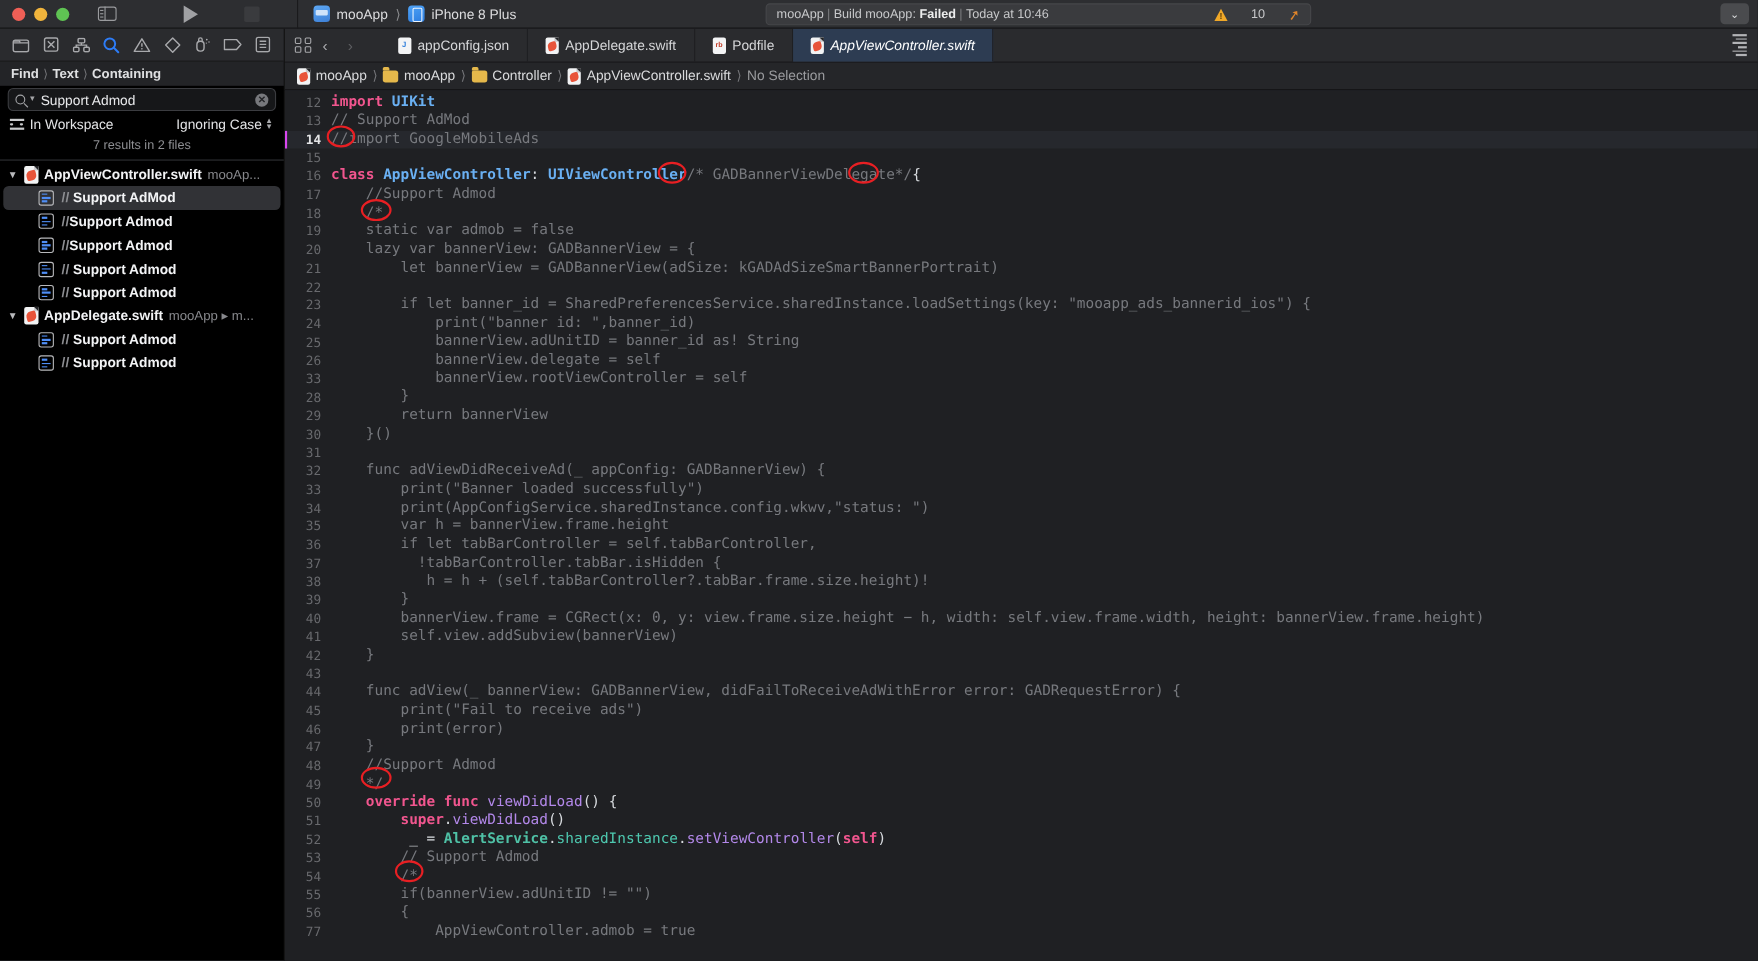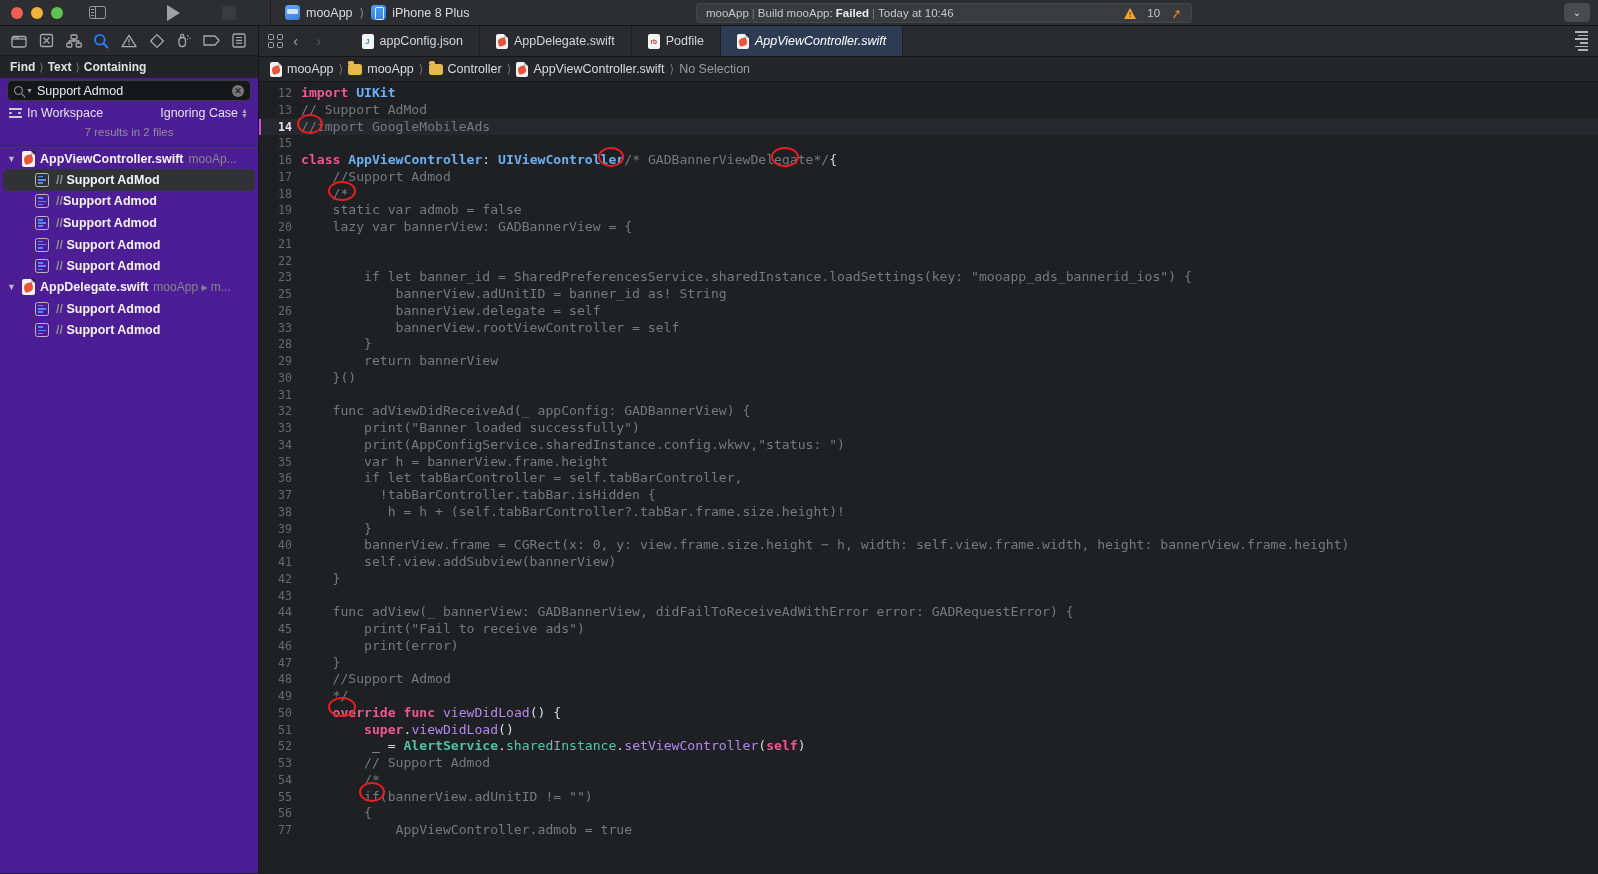--- a/index.html
+++ b/index.html
@@ -65,42 +65,42 @@
 
   .status-bar {
     position: absolute; left: 696px; top: 3px; width: 496px; height: 20px;
     background: #3a3b3e; border: 1px solid #46474a; border-radius: 4px;
     display: flex; align-items: center; padding: 0 9px;
     font-size: 11.5px; color: #c7c8ca;
   }
   .status-txt { white-space: nowrap; }
   .status-txt b { color: #eceded; font-weight: 700; }
   .status-sep { color: #7b7c7f; padding: 0 3px; }
-  .status-right { margin-left: auto; display: flex; align-items: center; gap: 11px; }
+  .status-right { margin-left: auto; display: flex; align-items: center; gap: 21px; }
   .warn-tri {
     width: 0; height: 0; border-left: 6px solid transparent; border-right: 6px solid transparent;
     border-bottom: 11px solid #f0a828; position: relative;
   }
   .warn-tri:after { content:"!"; position:absolute; left:-1.6px; top:2.5px; font-size:8px; color:#5a3c06; font-weight:700; }
   .warn-count { font-size: 11.5px; color: #c7c8ca; }
   .arrow-ic { color: #e0852a; font-size: 13px; transform: rotate(-10deg); }
 
   .tb-right { margin-left: auto; display: flex; align-items: center; padding-right: 8px; }
   .chev-box {
     width: 26px; height: 19px; background: #4a4b4e; border-radius: 4px;
     display: flex; align-items: center; justify-content: center; color: #dadbdd; font-size: 10px;
   }
 
   
   .body { flex: 1; display: flex; min-height: 0; }
 
   
   .navigator {
     width: 259px; min-width: 259px;
-    background: #4c1d95;
+    background: #000000;
     display: flex; flex-direction: column;
     border-right: 1px solid #151517;
   }
   .nav-tabs {
     height: 30px; min-height: 30px; display: flex; align-items: center;
     justify-content: space-around; padding: 0 5px;
     background: #2a2b2e; border-bottom: 1px solid #1a1a1c;
   }
   .nav-tab { width: 24px; height: 22px; display: flex; align-items: center; justify-content: center; }
   .nav-tab svg { display: block; }
@@ -598,28 +598,33 @@
             <div class="ln-row">
               <div class="gutter">19</div>
               <div class="ltext"><span class="cmt">    static var admob = false</span></div>
             </div>
             <div class="ln-row">
               <div class="gutter">20</div>
               <div class="ltext"><span class="cmt">    lazy var bannerView: GADBannerView = {</span></div>
             </div>
             <div class="ln-row">
               <div class="gutter">21</div>
+              <div class="ltext"><span class="cmt">        let bannerView = GADBannerView(adSize: kGADAdSizeSmartBannerPortrait)</span></div>
             </div>
             <div class="ln-row">
               <div class="gutter">22</div>
               <div class="ltext">&nbsp;</div>
             </div>
             <div class="ln-row">
               <div class="gutter">23</div>
               <div class="ltext"><span class="cmt">        if let banner_id = SharedPreferencesService.sharedInstance.loadSettings(key: "mooapp_ads_bannerid_ios") {</span></div>
+            </div>
+            <div class="ln-row">
+              <div class="gutter">24</div>
+              <div class="ltext"><span class="cmt">            print("banner id: ",banner_id)</span></div>
             </div>
             <div class="ln-row">
               <div class="gutter">25</div>
               <div class="ltext"><span class="cmt">            bannerView.adUnitID = banner_id as! String</span></div>
             </div>
             <div class="ln-row">
               <div class="gutter">26</div>
               <div class="ltext"><span class="cmt">            bannerView.delegate = self</span></div>
             </div>
             <div class="ln-row">

